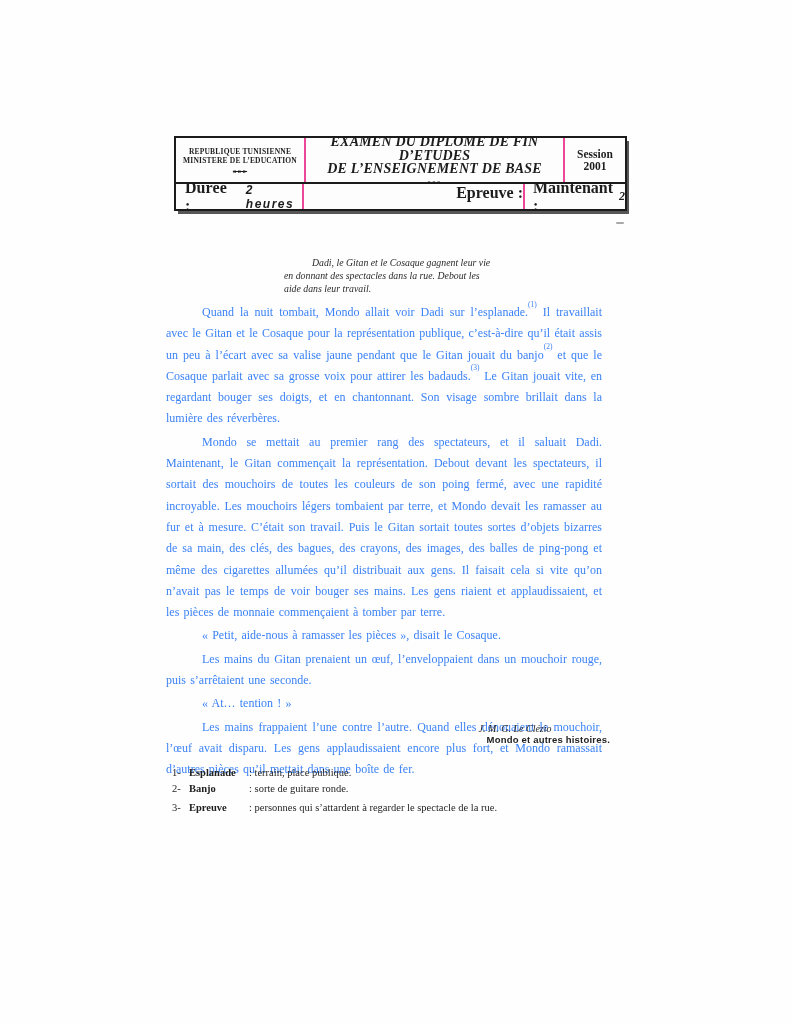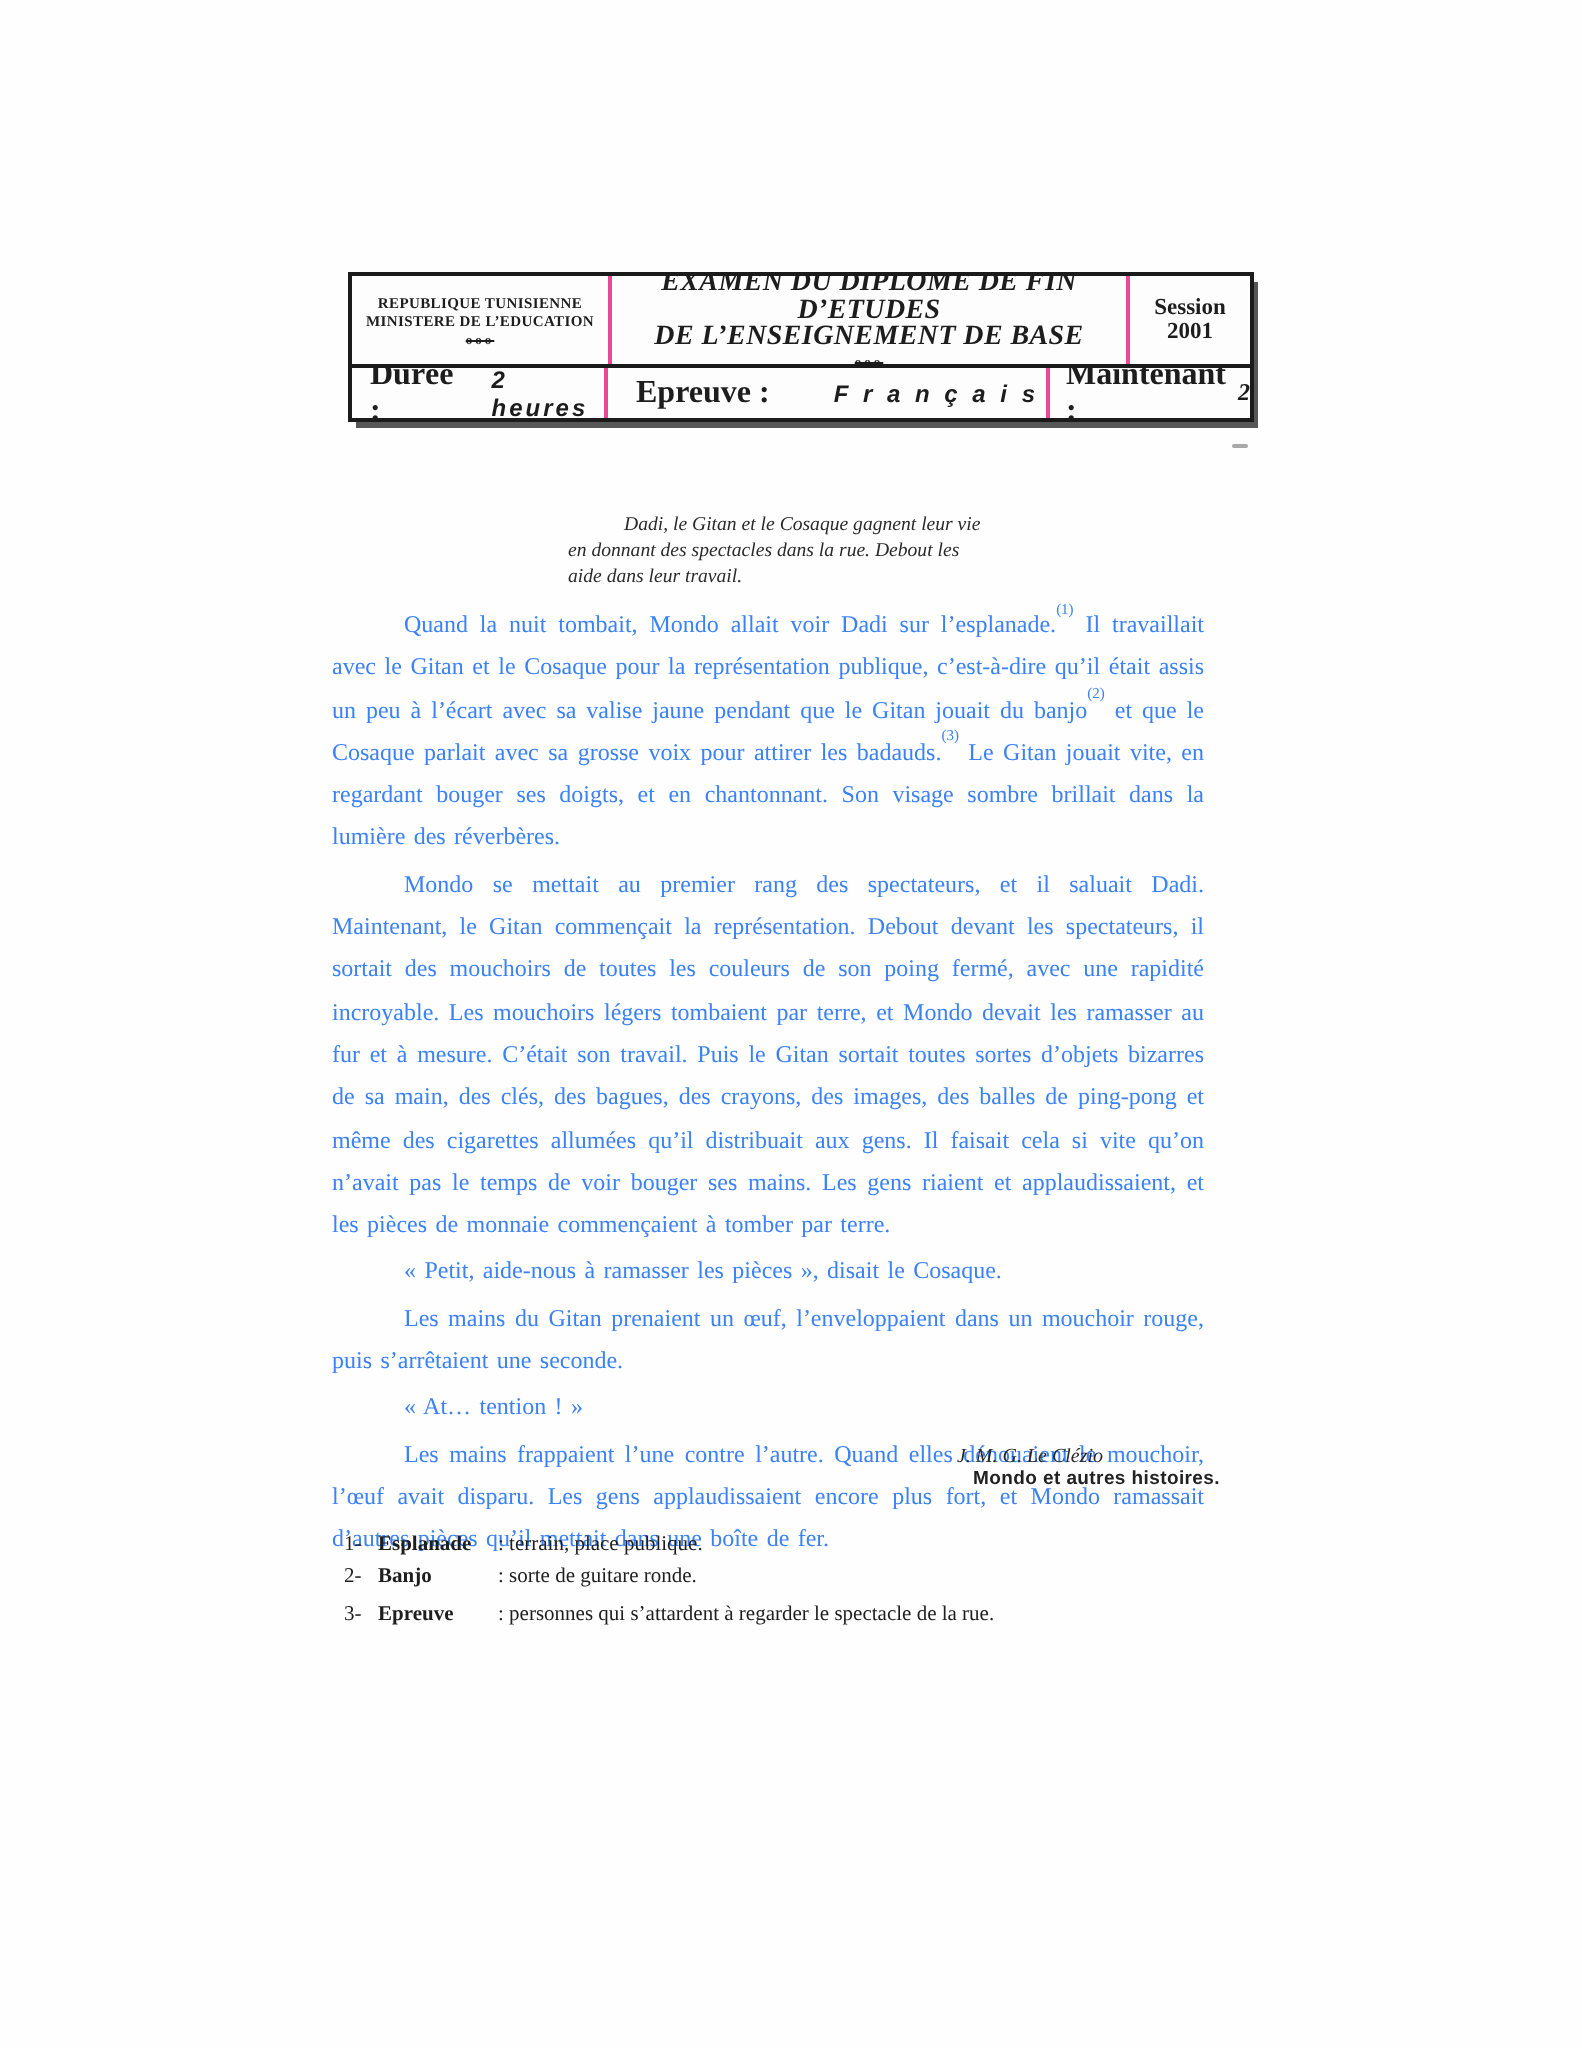--- a/index.html
+++ b/index.html
@@ -27,21 +27,21 @@
   .hdr-cell {
     box-sizing:border-box;
     display:flex; flex-direction:column; align-items:center; justify-content:center;
     overflow:hidden;
   }
   .cell-right-border { border-right:2px solid #ec4899; }
   .c-ministry { flex:0 0 130px; }
   .c-exam    { flex:1 1 auto; }
   .c-session { flex:0 0 60px; }
   .c-duree   { flex:0 0 128px; flex-direction:row; justify-content:flex-start; gap:14px; padding-left:9px; }
-  .c-epreuve { flex:1 1 auto; flex-direction:row; justify-content:flex-start; gap:32px; padding-left:14px; }
+  .c-epreuve { flex:1 1 auto; flex-direction:column; justify-content:flex-start; gap:18px; padding-left:14px;align-items:flex-end; }
   .c-coef    { flex:0 0 100px; flex-direction:row; justify-content:flex-start; gap:6px; padding-left:8px; }
 
   .ministry-line { font-size:7.5px; font-weight:bold; letter-spacing:0.2px; line-height:9px; text-align:center; }
   .exam-line { font-size:14px; font-weight:bold; font-style:italic; line-height:13.5px; text-align:center; letter-spacing:0.2px; }
   .ornament { font-size:6.5px; font-weight:bold; letter-spacing:1.5px; text-decoration:line-through; line-height:7px; margin-top:2px; }
   .session-line { font-size:11.5px; font-weight:bold; line-height:12.5px; text-align:center; }
   .hdr-label { font-size:16px; font-weight:bold; }
   .val-sans-italic { font-family:"Liberation Sans", sans-serif; font-size:12px; font-weight:bold; font-style:italic; letter-spacing:1.5px; }
   .val-spread { letter-spacing:2px; }
   .val-serif-italic { font-size:12px; font-weight:bold; font-style:italic; }

